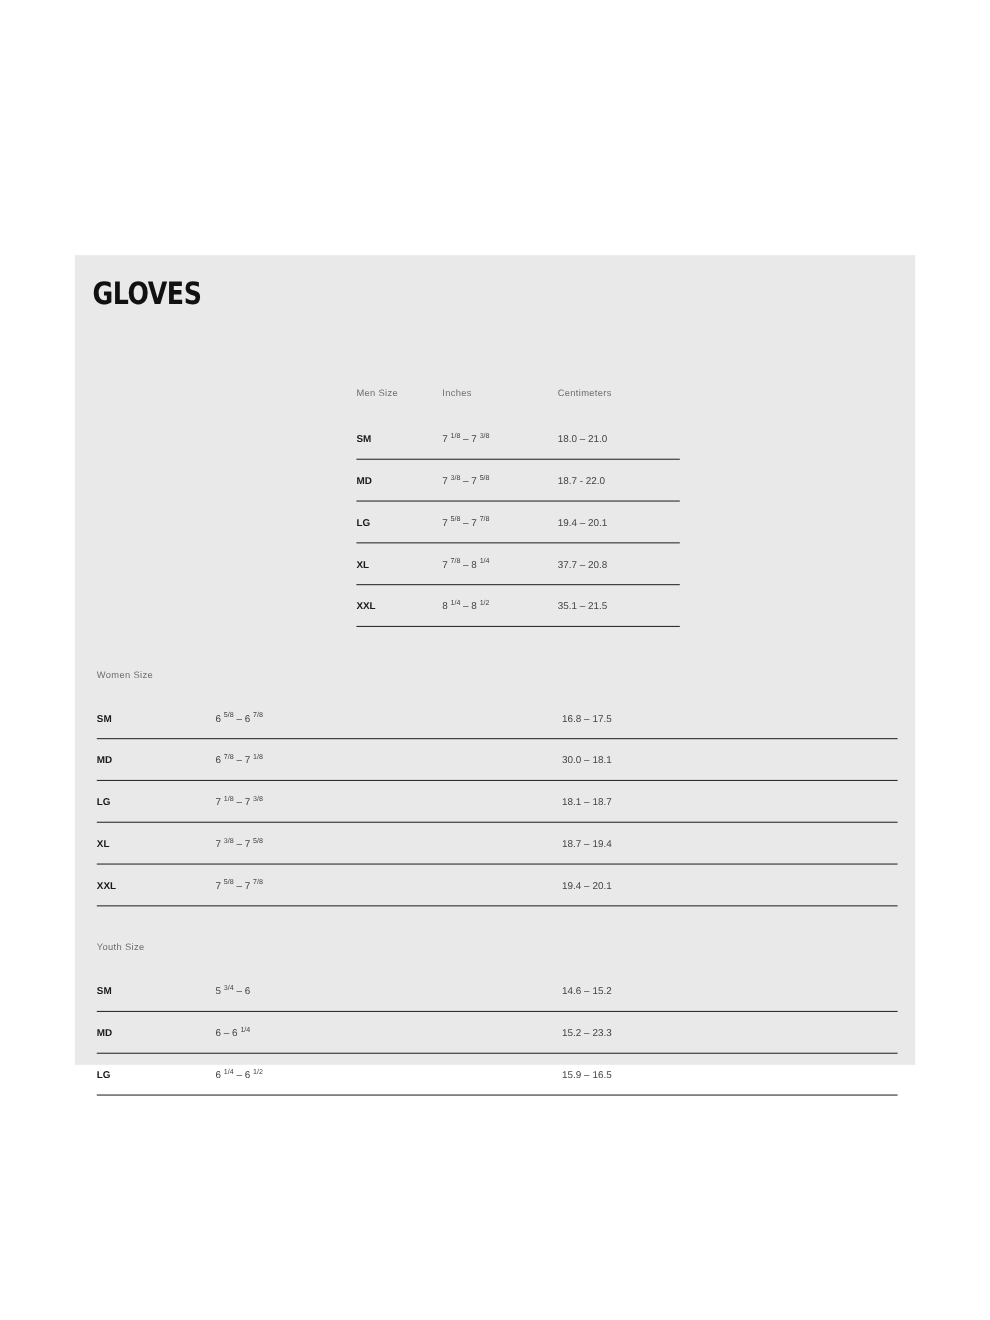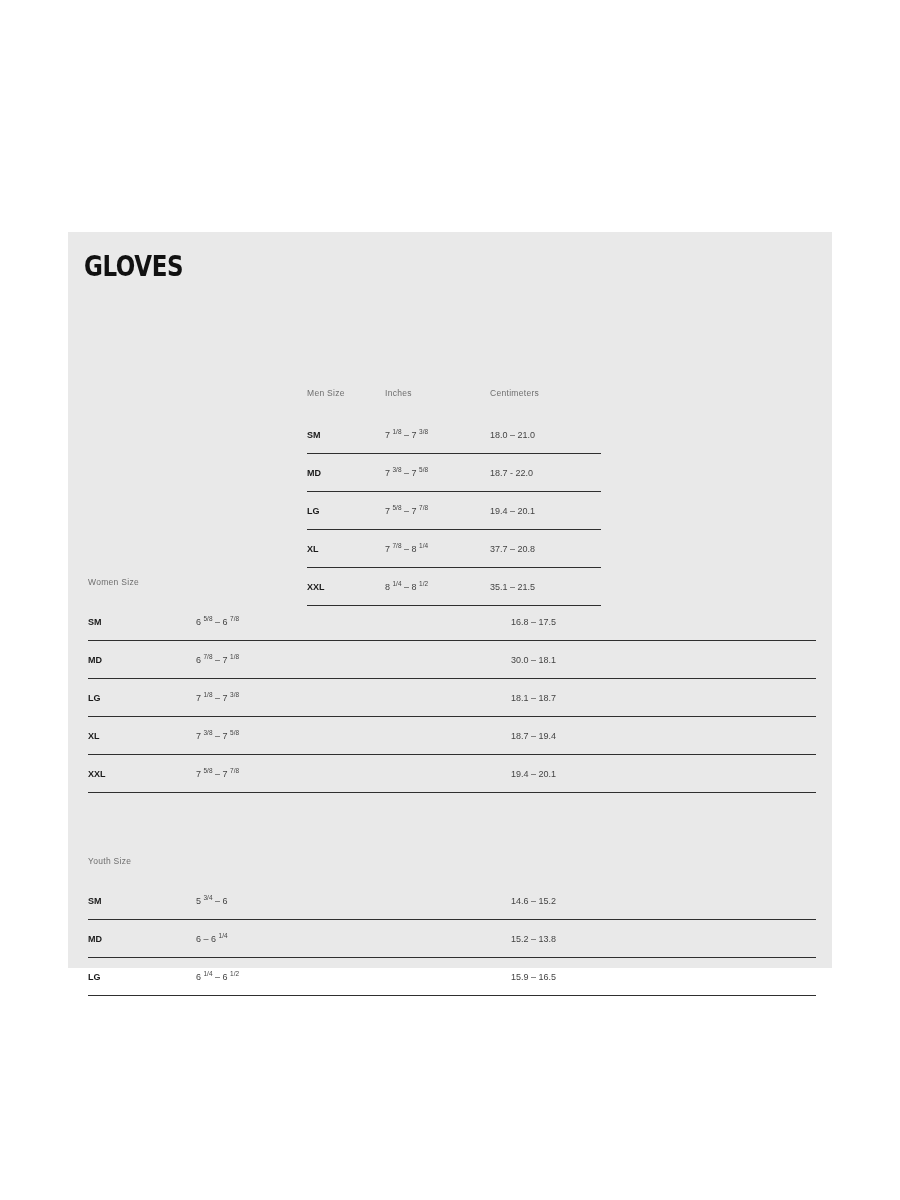--- a/index.html
+++ b/index.html
@@ -33,24 +33,23 @@
     font-size: 28px;
     letter-spacing: -0.5px;
     color: #111111;
     transform: scaleX(0.82);
     transform-origin: left center;
   }
 
   
   .men-block {
     position: absolute;
-    left: 307px;
+    left: 324px;
     top: 352px;
     width: 294px;
-    margin-top: 36px;
   }
   .men-head {
     display: flex;
     font-size: 8.5px;
     color: #6e6e6e;
     letter-spacing: 0.3px;
     height: 28px;
   }
   .men-head .c1 { width: 78px; }
   .men-head .c2 { width: 105px; }
@@ -145,21 +144,21 @@
         <div class="c3">37.7 – 20.8</div>
       </div>
       <div class="men-row">
         <div class="c1">XXL</div>
         <div class="c2"><span class="frac">8 <sup>1/4</sup> – 8 <sup>1/2</sup></span></div>
         <div class="c3">35.1 – 21.5</div>
       </div>
     </div>
 </div>
 
-<div class="wide-block" style="top:577px;">
+<div class="wide-block" style="top:608px;">
   <div class="wide-caption">Women Size</div>
   <div id="women-rows">
       <div class="wide-row">
         <div class="w1">SM</div>
         <div class="w2"><span class="frac">6 <sup>5/8</sup> – 6 <sup>7/8</sup></span></div>
         <div class="w3">16.8 – 17.5</div>
       </div>
       <div class="wide-row">
         <div class="w1">MD</div>
         <div class="w2"><span class="frac">6 <sup>7/8</sup> – 7 <sup>1/8</sup></span></div>
@@ -187,21 +186,21 @@
   <div class="wide-caption">Youth Size</div>
   <div id="youth-rows">
       <div class="wide-row">
         <div class="w1">SM</div>
         <div class="w2"><span class="frac">5 <sup>3/4</sup> – 6</span></div>
         <div class="w3">14.6 – 15.2</div>
       </div>
       <div class="wide-row">
         <div class="w1">MD</div>
         <div class="w2"><span class="frac">6 – 6 <sup>1/4</sup></span></div>
-        <div class="w3">15.2 – 13.8</div>
+        <div class="w3">15.2 – 23.3</div>
       </div>
       <div class="wide-row">
         <div class="w1">LG</div>
         <div class="w2"><span class="frac">6 <sup>1/4</sup> – 6 <sup>1/2</sup></span></div>
         <div class="w3">15.9 – 16.5</div>
       </div>
     </div>
 </div>
 
 </body></html>

